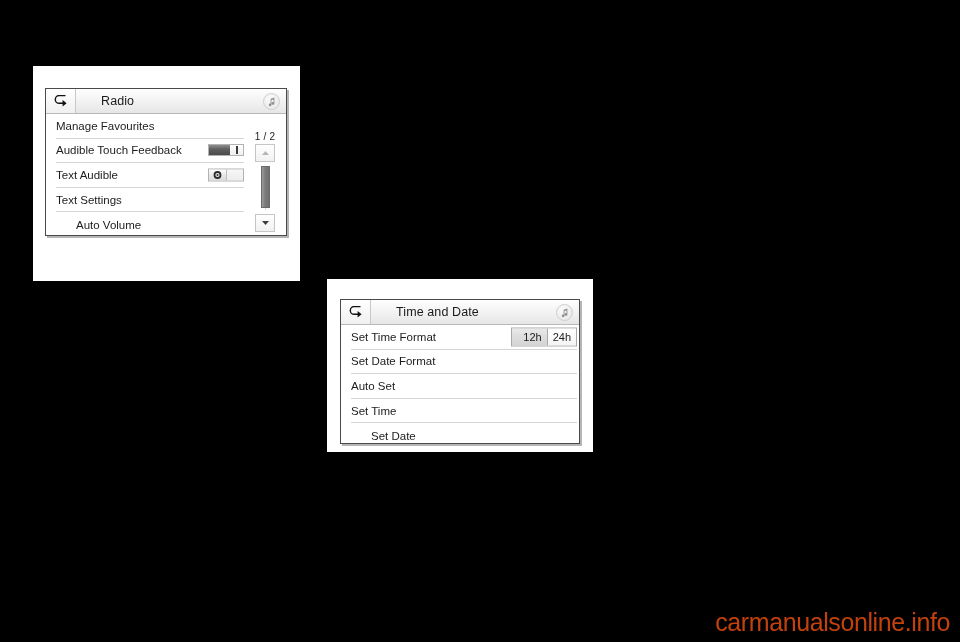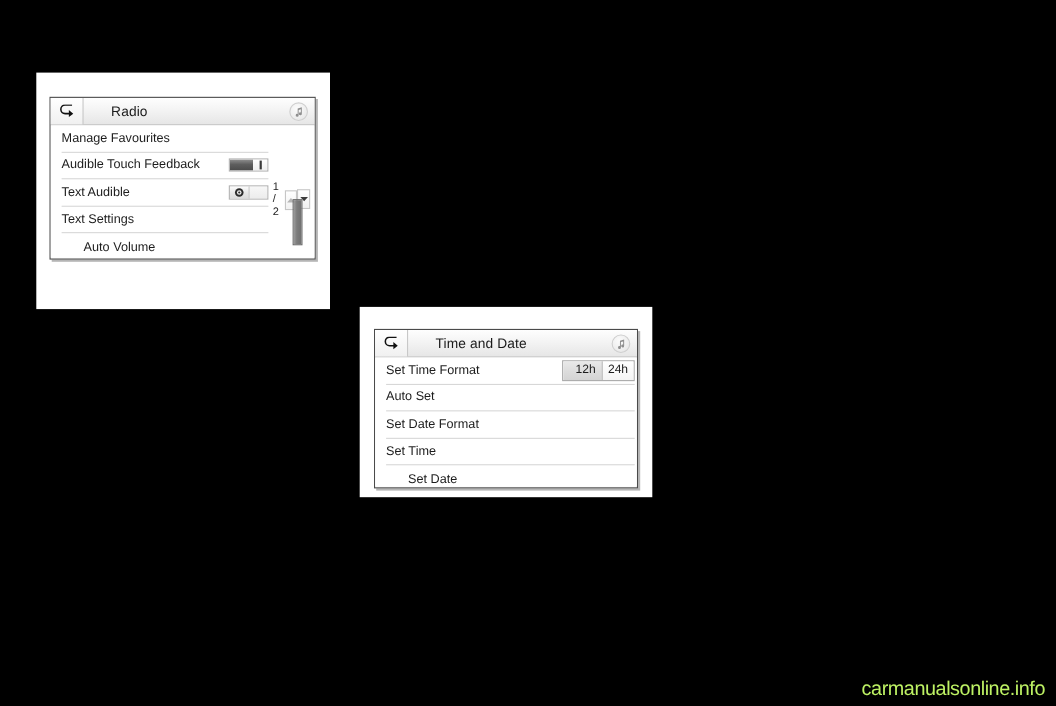--- a/index.html
+++ b/index.html
@@ -198,21 +198,21 @@
   }
 
   
   .scrollcol {
     position: absolute;
     right: 4px;
     top: 16px;
     bottom: 2px;
     width: 34px;
     display: flex;
-    flex-direction: row;
+    flex-direction: column;
     align-items: center;
   }
 
   .page-indicator {
     font-size: 10px;
     color: #1c1c1c;
     margin-top: 1px;
     letter-spacing: 0.2px;
   }
 
@@ -250,22 +250,22 @@
     height: 42px;
     background: linear-gradient(to right, #9d9d9d 0%, #7d7d7d 40%, #707070 100%);
     border: 1px solid #6b6b6b;
   }
 
   
   .watermark {
     position: absolute;
     right: 10px;
     bottom: 5px;
-    font-size: 18px;
-    color: #bef264;
+    font-size: 25px;
+    color: #c2410c;
     letter-spacing: -0.4px;
     white-space: nowrap;
   }
 </style>
 </head>
 <body>
 
 <div class="page">
 
   <div class="figure-card" id="figure-radio">
@@ -393,25 +393,25 @@
             <span class="row-label">Set Time Format</span>
             <span class="row-control">
               <span class="segmented">
                 <span class="segment selected">12h</span>
                 <span class="segment">24h</span>
               </span>
             </span>
           </div>
 
           <div class="menu-row">
+            <span class="row-label">Set Date Format</span>
+          </div>
+
+          <div class="menu-row">
             <span class="row-label">Auto Set</span>
-          </div>
-
-          <div class="menu-row">
-            <span class="row-label">Set Date Format</span>
           </div>
 
           <div class="menu-row">
             <span class="row-label">Set Time</span>
           </div>
 
           <div class="menu-row">
             <span class="row-label">Set Date</span>
           </div>
 

